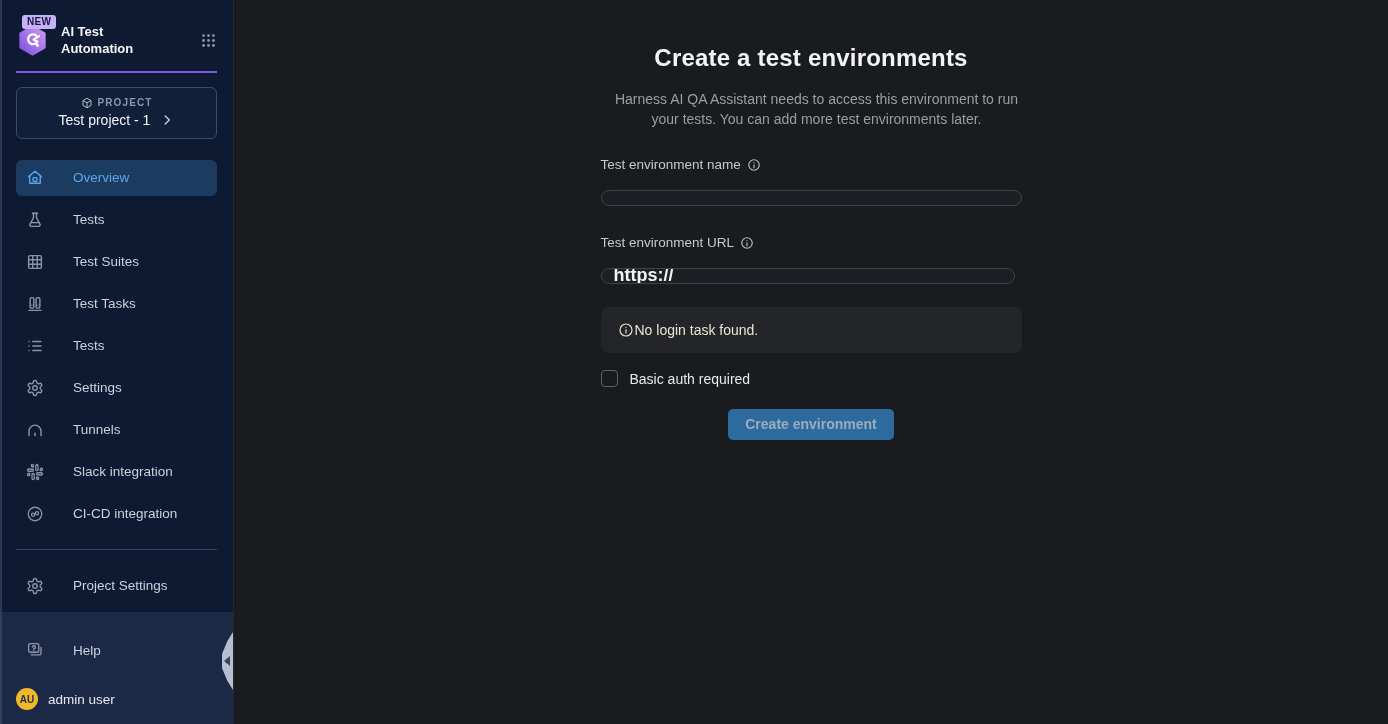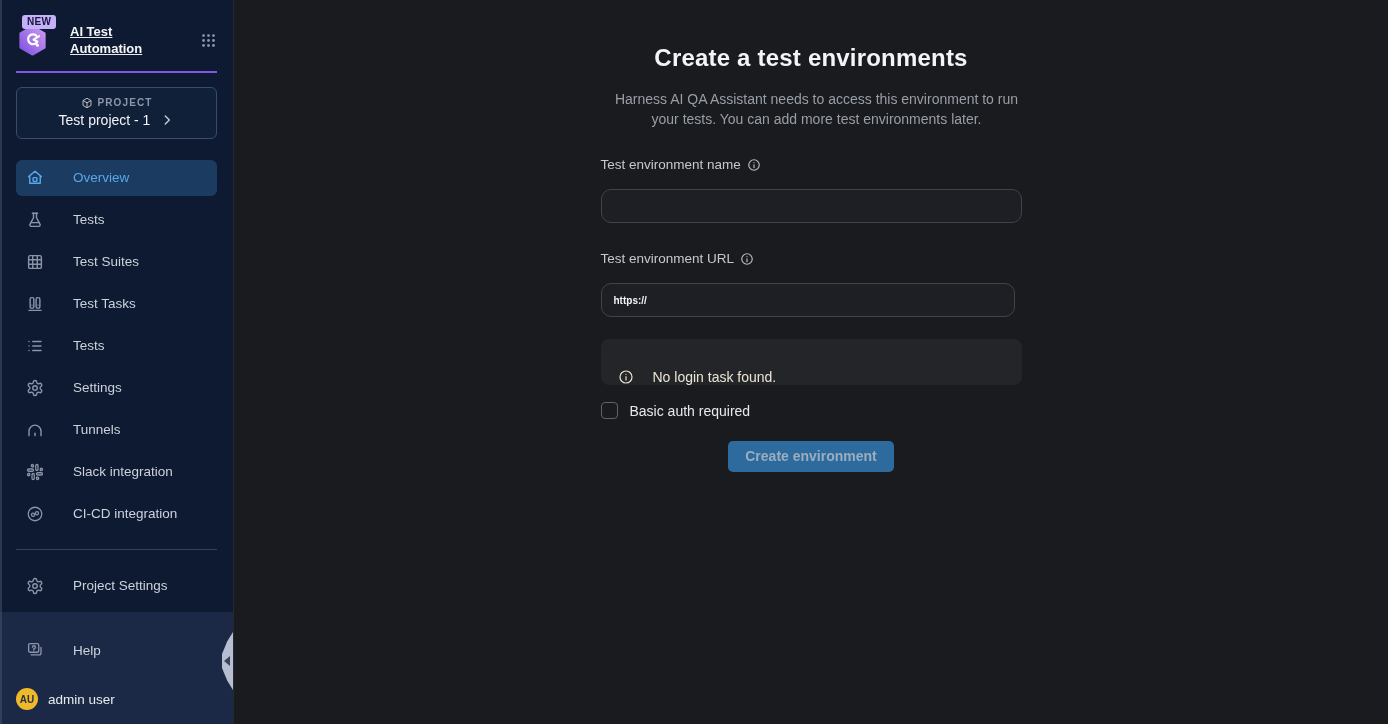--- a/index.html
+++ b/index.html
@@ -20,21 +20,21 @@
     content:""; position:absolute; left:0; top:0; width:2px; height:100%;
     background:#46526e; opacity:.55;
   }
   .new-badge {
     position:absolute; top:15px; left:22px;
     background:#c3b2f8; color:#1d1440;
     font-size:10px; font-weight:bold; letter-spacing:.3px;
     padding:1px 5px 2px; border-radius:3px;
   }
   .sb-header { position:relative; padding:16px 16px 0; }
-  .logo-row { display:flex; align-items:center; gap:21px; margin-top:8px;text-decoration:underline; }
+  .logo-row { display:flex; align-items:center; gap:12px; margin-top:8px; }
   .logo-hex { width:33px; height:33px; flex:none; }
   .app-title {
     font-size:13px; font-weight:bold; color:#f4f5f7;
     line-height:1.3; width:78px;
   }
   .grid-icon { margin-left:auto; color:#8d94a9; display:flex; }
   .accent-line { height:2px; background:#7d5ae6; margin:13px 16px 0; }
 
   .project-card {
     margin:14px 16px 0; border:1px solid #3a4b6d; border-radius:6px;
@@ -102,29 +102,29 @@
     margin:17px auto 0; width:432px; text-align:center;
     font-size:14px; line-height:20px; color:#999fa6;
   }
   .field { margin-top:28px; }
   .field-label-row {
     display:flex; align-items:center; gap:6px;
     font-size:13.5px; color:#c5c9ce; margin-bottom:17px;
   }
   .info-ico { display:flex; color:#b8bcc2; }
   .text-input {
-    width:421px; height:34px; border-radius:10px;
+    width:421px; height:16px; border-radius:10px;
     border:1px solid #3f434a; background:#1d1f24;
     color:#f2f3f5; font-family:"Liberation Sans",sans-serif;
-    font-size:10px; font-weight:bold; padding:0 12px; outline:none;
+    font-size:18px; font-weight:bold; padding:0 12px; outline:none;
   }
   .text-input.url { width:414px; }
   .banner {
     margin-top:22px; width:421px; height:46px; border-radius:8px;
-    background:#232529; display:flex; align-items:flex-end; gap:19px;
+    background:#232529; display:flex; align-items:center; gap:1px;
     padding:0 17px; color:#ebe4d2; font-size:14px;
   }
   .banner .info-ico { color:#e9e2cf; }
   .checkbox-row { margin-top:17px; display:flex; align-items:center; gap:12px; cursor:pointer; }
   .checkbox {
     width:17px; height:17px; border:1.5px solid #5e6369; border-radius:4px;
     background:transparent; flex:none;
   }
   .checkbox-label { font-size:14px; color:#e7e9ec; }
   .btn-row { margin-top:22px; display:flex; justify-content:center;align-items:flex-end; }

